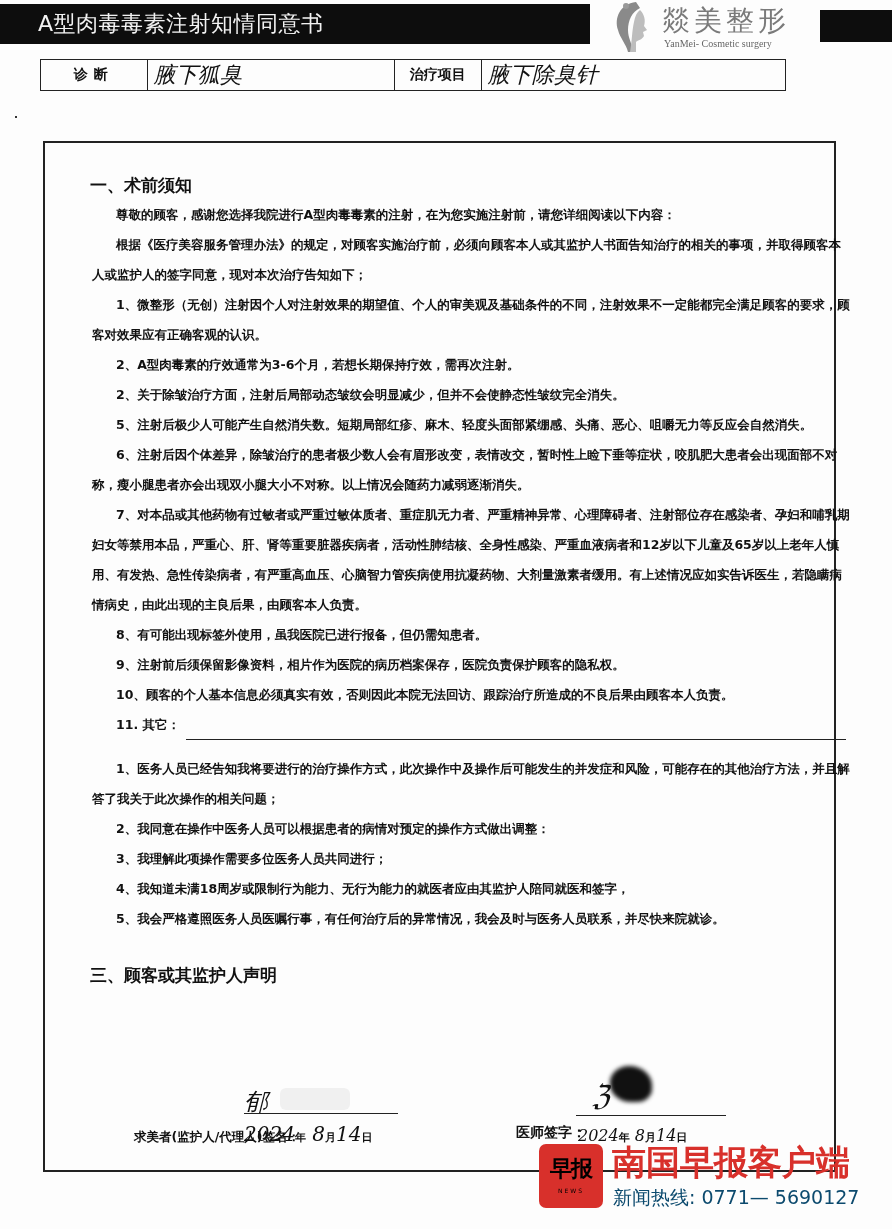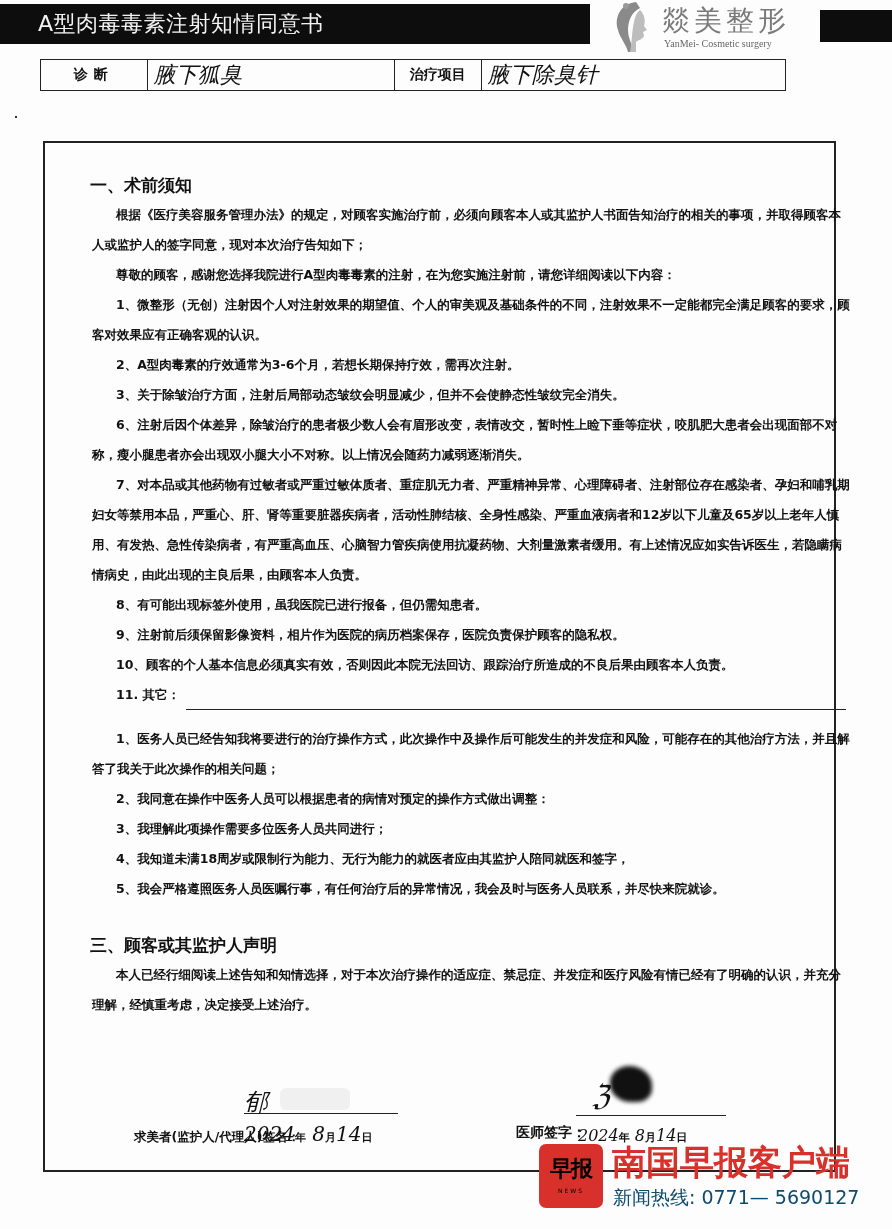--- a/index.html
+++ b/index.html
@@ -87,42 +87,42 @@
   </tr>
 </tbody>
   </table>
 
 <div class="dot"></div>
 
 <div class="main-box"></div>
 
 <div class="content">
   <div class="sec-title">一、术前须知</div>
+  <div class="para">尊敬的顾客，感谢您选择我院进行A型肉毒毒素的注射，在为您实施注射前，请您详细阅读以下内容：</div>
   <div class="para">根据《医疗美容服务管理办法》的规定，对顾客实施治疗前，必须向顾客本人或其监护人书面告知治疗的相关的事项，并取得顾客本人或监护人的签字同意，现对本次治疗告知如下；</div>
-  <div class="para">尊敬的顾客，感谢您选择我院进行A型肉毒毒素的注射，在为您实施注射前，请您详细阅读以下内容：</div>
   <div class="para">1、微整形（无创）注射因个人对注射效果的期望值、个人的审美观及基础条件的不同，注射效果不一定能都完全满足顾客的要求，顾客对效果应有正确客观的认识。</div>
   <div class="para">2、A型肉毒素的疗效通常为3-6个月，若想长期保持疗效，需再次注射。</div>
-  <div class="para">3、关于除皱治疗方面，注射后局部动态皱纹会明显减少，但并不会使静态性皱纹完全消失。</div>
+  <div class="para">2、关于除皱治疗方面，注射后局部动态皱纹会明显减少，但并不会使静态性皱纹完全消失。</div>
+  <div class="para">5、注射后极少人可能产生自然消失数。短期局部红疹、麻木、轻度头面部紧绷感、头痛、恶心、咀嚼无力等反应会自然消失。</div>
   <div class="para">6、注射后因个体差异，除皱治疗的患者极少数人会有眉形改变，表情改交，暂时性上睑下垂等症状，咬肌肥大患者会出现面部不对称，瘦小腿患者亦会出现双小腿大小不对称。以上情况会随药力减弱逐渐消失。</div>
   <div class="para">7、对本品或其他药物有过敏者或严重过敏体质者、重症肌无力者、严重精神异常、心理障碍者、注射部位存在感染者、孕妇和哺乳期妇女等禁用本品，严重心、肝、肾等重要脏器疾病者，活动性肺结核、全身性感染、严重血液病者和12岁以下儿童及65岁以上老年人慎用、有发热、急性传染病者，有严重高血压、心脑智力管疾病使用抗凝药物、大剂量激素者缓用。有上述情况应如实告诉医生，若隐瞒病情病史，由此出现的主良后果，由顾客本人负责。</div>
   <div class="para">8、有可能出现标签外使用，虽我医院已进行报备，但仍需知患者。</div>
   <div class="para">9、注射前后须保留影像资料，相片作为医院的病历档案保存，医院负责保护顾客的隐私权。</div>
   <div class="para">10、顾客的个人基本信息必须真实有效，否则因此本院无法回访、跟踪治疗所造成的不良后果由顾客本人负责。</div>
   <div class="para">
     <span>11. 其它：</span><span class="other-line"></span>
   </div>
   <div class="gap"></div>
   <div class="para">1、医务人员已经告知我将要进行的治疗操作方式，此次操作中及操作后可能发生的并发症和风险，可能存在的其他治疗方法，并且解答了我关于此次操作的相关问题；</div>
   <div class="para">2、我同意在操作中医务人员可以根据患者的病情对预定的操作方式做出调整：</div>
   <div class="para">3、我理解此项操作需要多位医务人员共同进行；</div>
   <div class="para">4、我知道未满18周岁或限制行为能力、无行为能力的就医者应由其监护人陪同就医和签字，</div>
   <div class="para">5、我会严格遵照医务人员医嘱行事，有任何治疗后的异常情况，我会及时与医务人员联系，并尽快来院就诊。</div>
   <div class="gap" style="height:26px"></div>
   <div class="sec-title">三、顾客或其监护人声明</div>
-  <div class="para">本人已经行细阅读上述告知和知情选择，对于本次治疗操作的适应症、禁忌症、并发症和医疗风险有情已经有了明确的认识，并充分理解，经慎重考虑，决定接受上述治疗。</div>
 </div>
 
 <span class="sig-left">求美者(监护人/代理人)签名：</span>
 <span class="sig-left-name">郁</span>
 <span class="sig-left-blur"></span>
 <div class="sig-left-line"></div>
 <div class="date-left">
   <span>2024</span><small>年</small>
   <span>8</span><small>月</small><span>14</span><small>日</small>
 </div>

